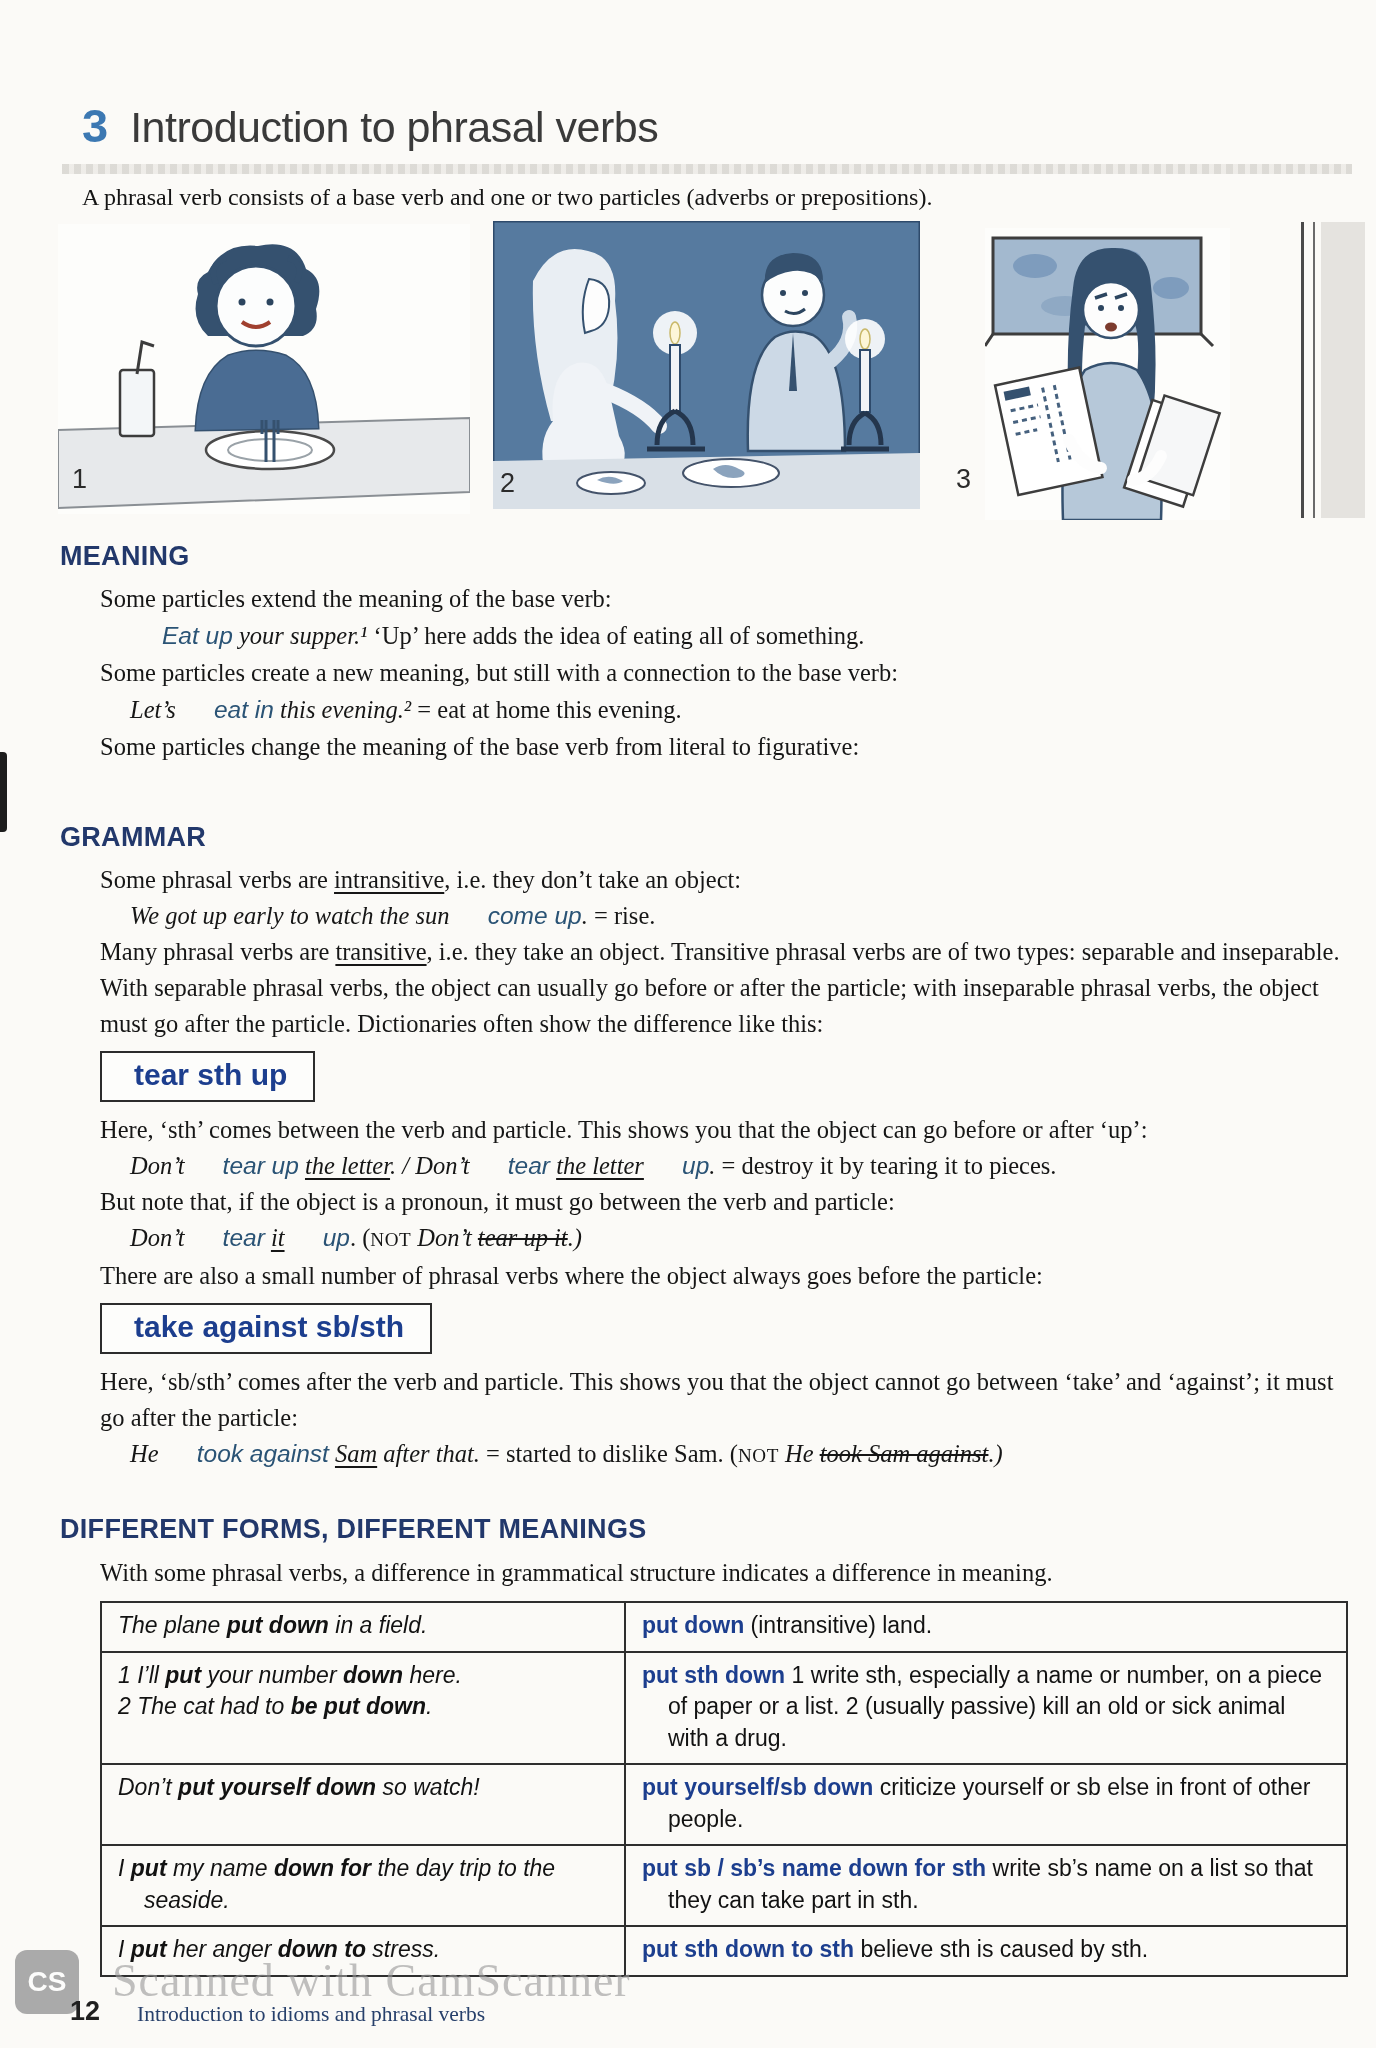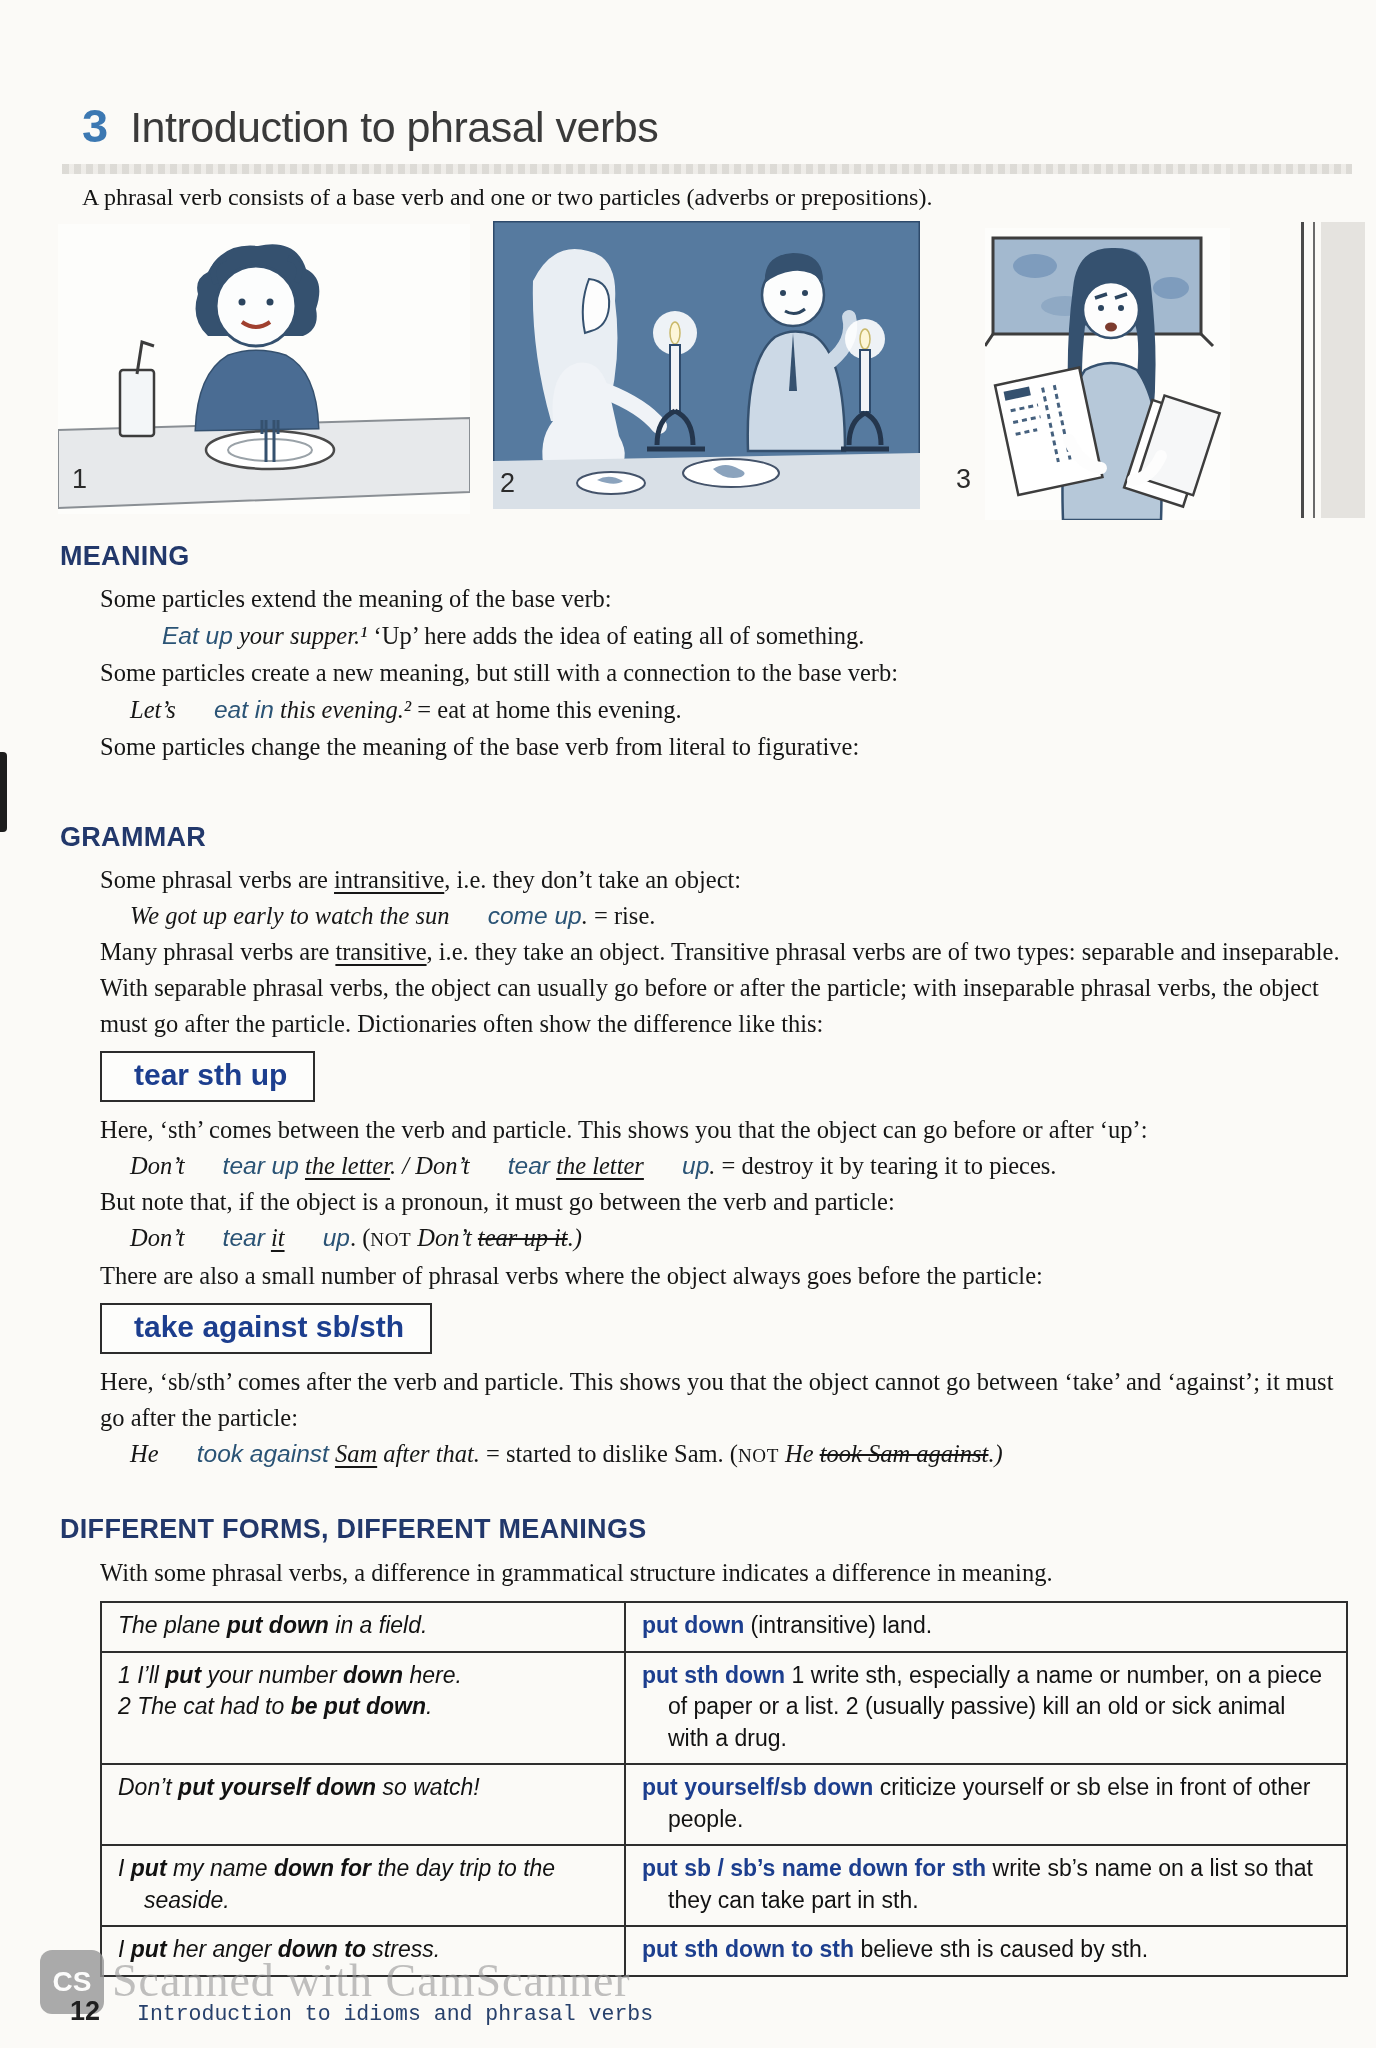--- a/index.html
+++ b/index.html
@@ -60,28 +60,28 @@
   #diff-section { position:absolute; left:60px; top:1514px; width:1292px; }
   #head-diff { position:static; }
   #diff-intro { margin:14px 0 0 40px; font-size:24.5px; color:#161616; }
   table.pv-table { margin:14px 0 0 40px; width:1248px; border-collapse:collapse;
     font-family:"Liberation Sans",sans-serif; font-size:23px; line-height:31.5px; color:#121212; }
   table.pv-table td { border:2.5px solid #2e2e2e; vertical-align:top; padding:7px 14px 9px 16px; }
   td.cell-example { width:492px; font-style:italic; }
   table.pv-table td p { margin:0; padding-left:26px; text-indent:-26px; }
 
   
-  .wm-logo { position:absolute; left:40px; top:1950px; width:64px; height:64px; background:#979797;
+  .wm-logo { position:absolute; left:15px; top:1950px; width:64px; height:64px; background:#979797;
     opacity:.8; border-radius:12px; display:flex; align-items:center; justify-content:center;
     font-family:"Liberation Sans",sans-serif; font-weight:700; font-size:28px; color:#fdfdfd; }
   .wm-text { position:absolute; left:112px; top:1954px; font-family:Liberation Serif, serif;
     font-size:46px; color:#9b9b9b; opacity:.62; letter-spacing:1px; white-space:nowrap; }
   .footer-num { position:absolute; left:70px; top:1996px; font-family:"Liberation Sans",sans-serif;
     font-weight:700; font-size:27px; color:#1f1f1f; }
-  .footer-text { position:absolute; left:137px; top:2002px; font-family:Liberation Mono, monospace;
+  .footer-text { position:absolute; left:137px; top:2002px; font-family:Liberation Serif, serif;
     font-size:21.5px; color:#27406b; }
 </style>
 </head>
 <body>
 
 <div id="page">
 
   <div class="title-row">
     <span class="unit-num">3</span>
     <span class="unit-title">Introduction to phrasal verbs</span>

